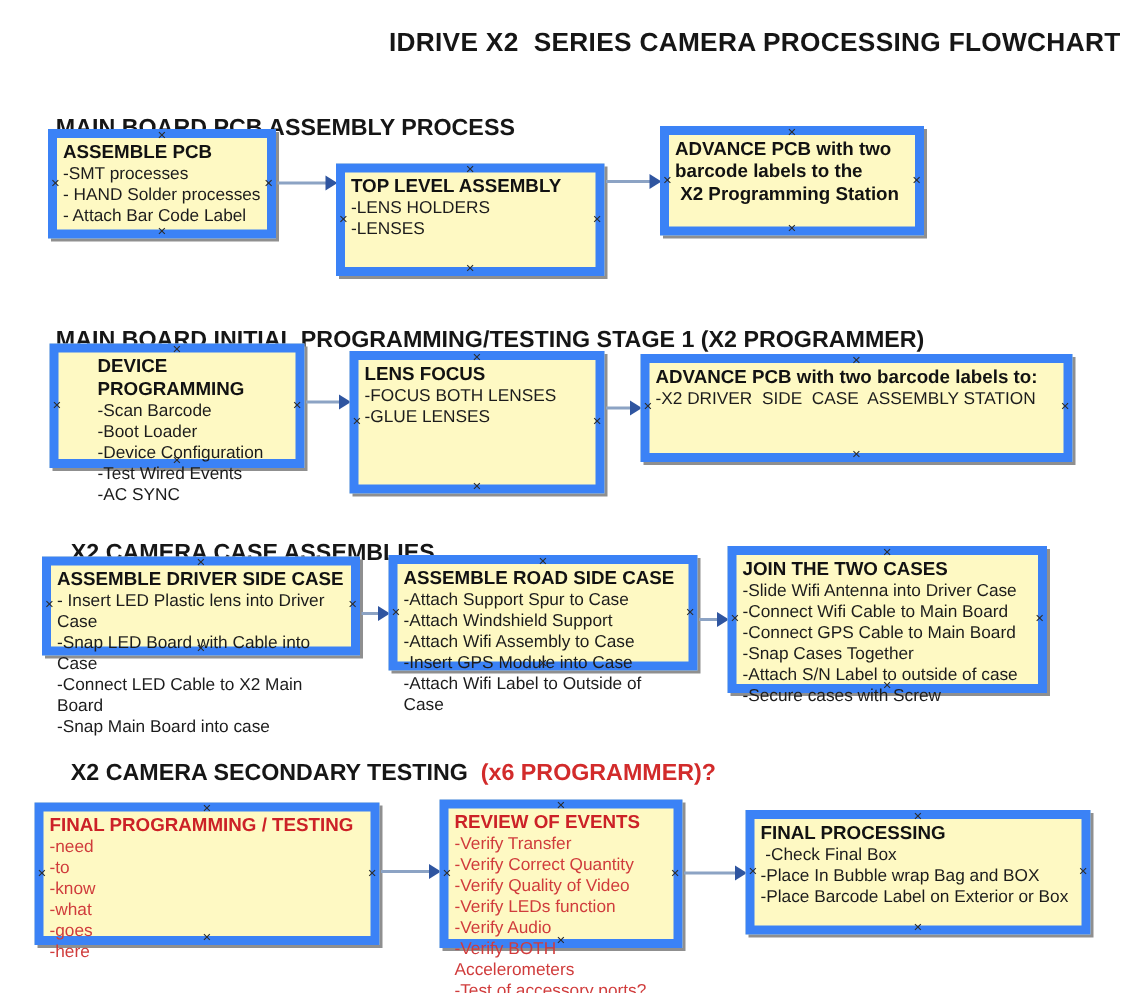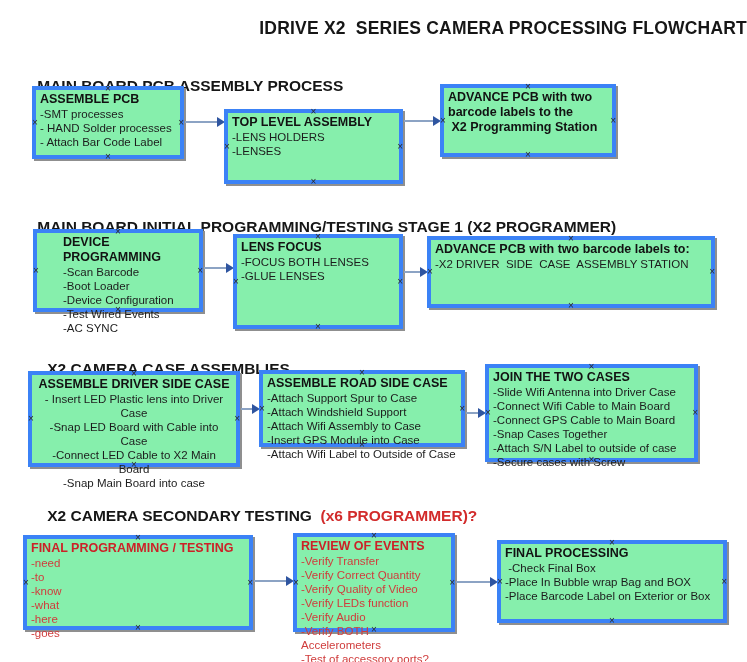--- a/index.html
+++ b/index.html
@@ -14,22 +14,22 @@
     position:absolute; font-size:15.5px; font-weight:bold; white-space:pre-wrap; color:#161616;
   }
   .sec-head .accent { color:#d22b2b; }
   .sh1 { left:20px; top:59px; }
   .sh2 { left:20px; top:200px; }
   .sh3 { left:30px; top:342px; }
   .sh4 { left:30px; top:489px; }
 
   .box {
     position:absolute; box-sizing:border-box;
-    background:#86efac;
-    border:4px solid #3b82f6;
+    background:#fef9c3;
+    border:6px solid #3b82f6;
     box-shadow:2px 2px 0 #8f8f8f;
     padding:2px 4px 0 4px;
     overflow:visible;
   }
   .box h3 {
     margin:0; font-size:12.5px; font-weight:bold; line-height:15px;
     white-space:pre-wrap; color:#121212;
   }
   .box ul { margin:0; padding:0; list-style:none; }
   .box li {
@@ -50,21 +50,21 @@
   .hdl.l { left:-4px; transform:translateY(-50%); }
   .hdl.r { right:-4px; transform:translateY(-50%); }
 
   
   .p-s1b1 { left:32px;  top:86px;  width:152px; height:73px; }
   .p-s1b2 { left:224px; top:85px;  width:179px; height:75px;margin-top:24px; }
   .p-s1b3 { left:440px; top:84px;  width:176px; height:73px; }
   .p-s2b1 { left:33px;  top:229px; width:170px; height:83px;padding-left:26px; }
   .p-s2b2 { left:233px; top:234px; width:170px; height:95px; }
   .p-s2b3 { left:427px; top:236px; width:288px; height:72px; }
-  .p-s3b1 { left:28px;  top:371px; width:212px; height:96px;text-align:center; }
+  .p-s3b1 { left:28px;  top:371px; width:212px; height:66px; }
   .p-s3b2 { left:259px; top:370px; width:206px; height:77px; }
   .p-s3b3 { left:485px; top:364px; width:213px; height:98px; }
   .p-s4b1 { left:23px;  top:535px; width:230px; height:95px; }
   .p-s4b2 { left:293px; top:533px; width:162px; height:99px; }
   .p-s4b3 { left:497px; top:540px; width:230px; height:83px; }
 
   
   .arrow { position:absolute; height:2px; background:#8ca3c4; }
   .arrow::after {
     content:""; position:absolute; right:-7px; top:-4px;
@@ -201,22 +201,22 @@
 
   <div class="box red p-s4b1">
     <span class="hdl l"></span>
     <span class="hdl r"></span>
     <h3>FINAL PROGRAMMING / TESTING</h3>
     <ul>
       <li>-need</li>
       <li>-to</li>
       <li>-know</li>
       <li>-what</li>
+      <li>-goes</li>
       <li>-here</li>
-      <li>-goes</li>
     </ul>
   </div>
   <div class="arrow a7"></div>
   <div class="box red p-s4b2">
     <span class="hdl l"></span>
     <span class="hdl r"></span>
     <h3>REVIEW OF EVENTS</h3>
     <ul>
       <li>-Verify Transfer</li>
       <li>-Verify Correct Quantity</li>

